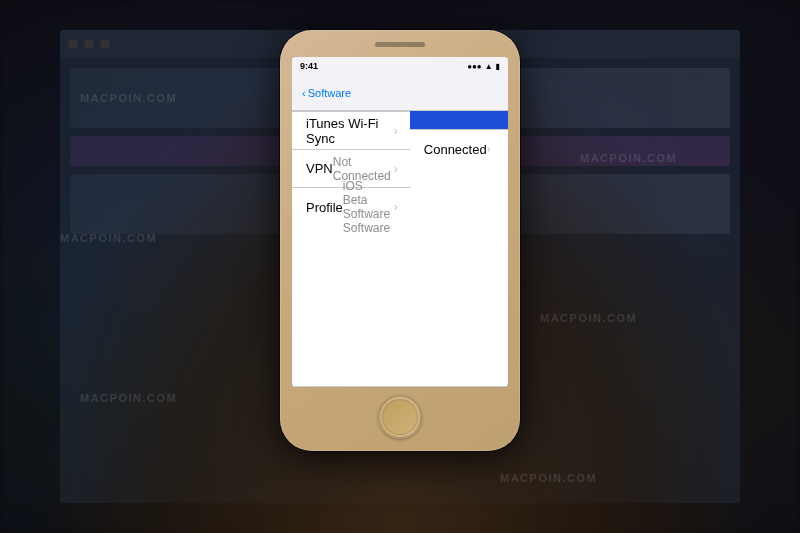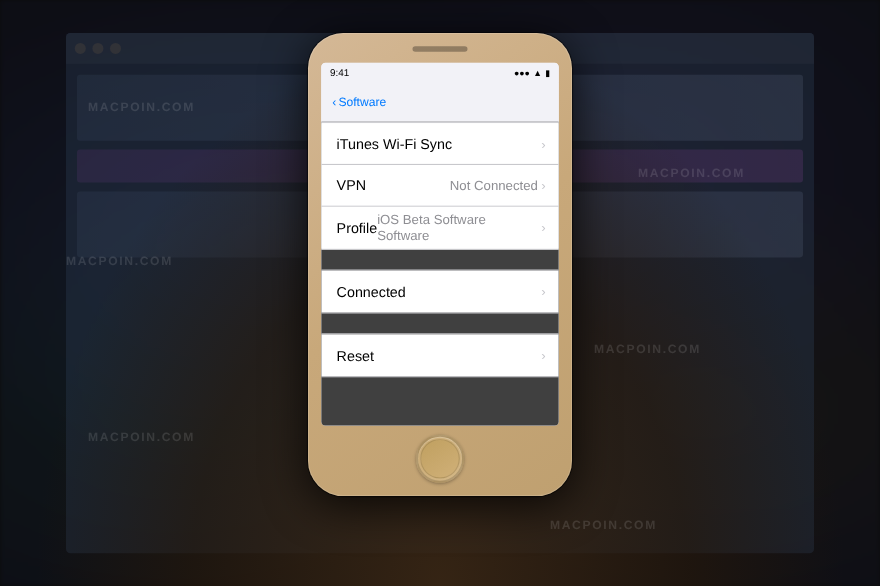--- a/index.html
+++ b/index.html
@@ -142,21 +142,21 @@
       background: #f2f2f7;
       display: flex;
       align-items: center;
       justify-content: space-between;
       padding: 0 8px;
       flex-shrink: 0;
     }
 
     .status-time {
       font-size: 9px;
-      font-weight: 400;
+      font-weight: 700;
       color: #000;
     }
 
     .status-icons {
       display: flex;
       align-items: center;
       gap: 3px;
     }
 
     .status-icon-shape {
@@ -179,24 +179,23 @@
       font-size: 11px;
       color: #007aff;
       display: flex;
       align-items: center;
       gap: 2px;
     }
 
     
     .settings-list {
       flex: 1;
-      background: #404040;
+      background: #1d4ed8;
       overflow: hidden;
       display: flex;
-      flex-direction: column;
     }
 
     .settings-section {
       background: #fff;
       margin-bottom: 0;
       border-top: 0.5px solid #c8c8cc;
       border-bottom: 0.5px solid #c8c8cc;
     }
 
     .settings-section + .settings-section {

